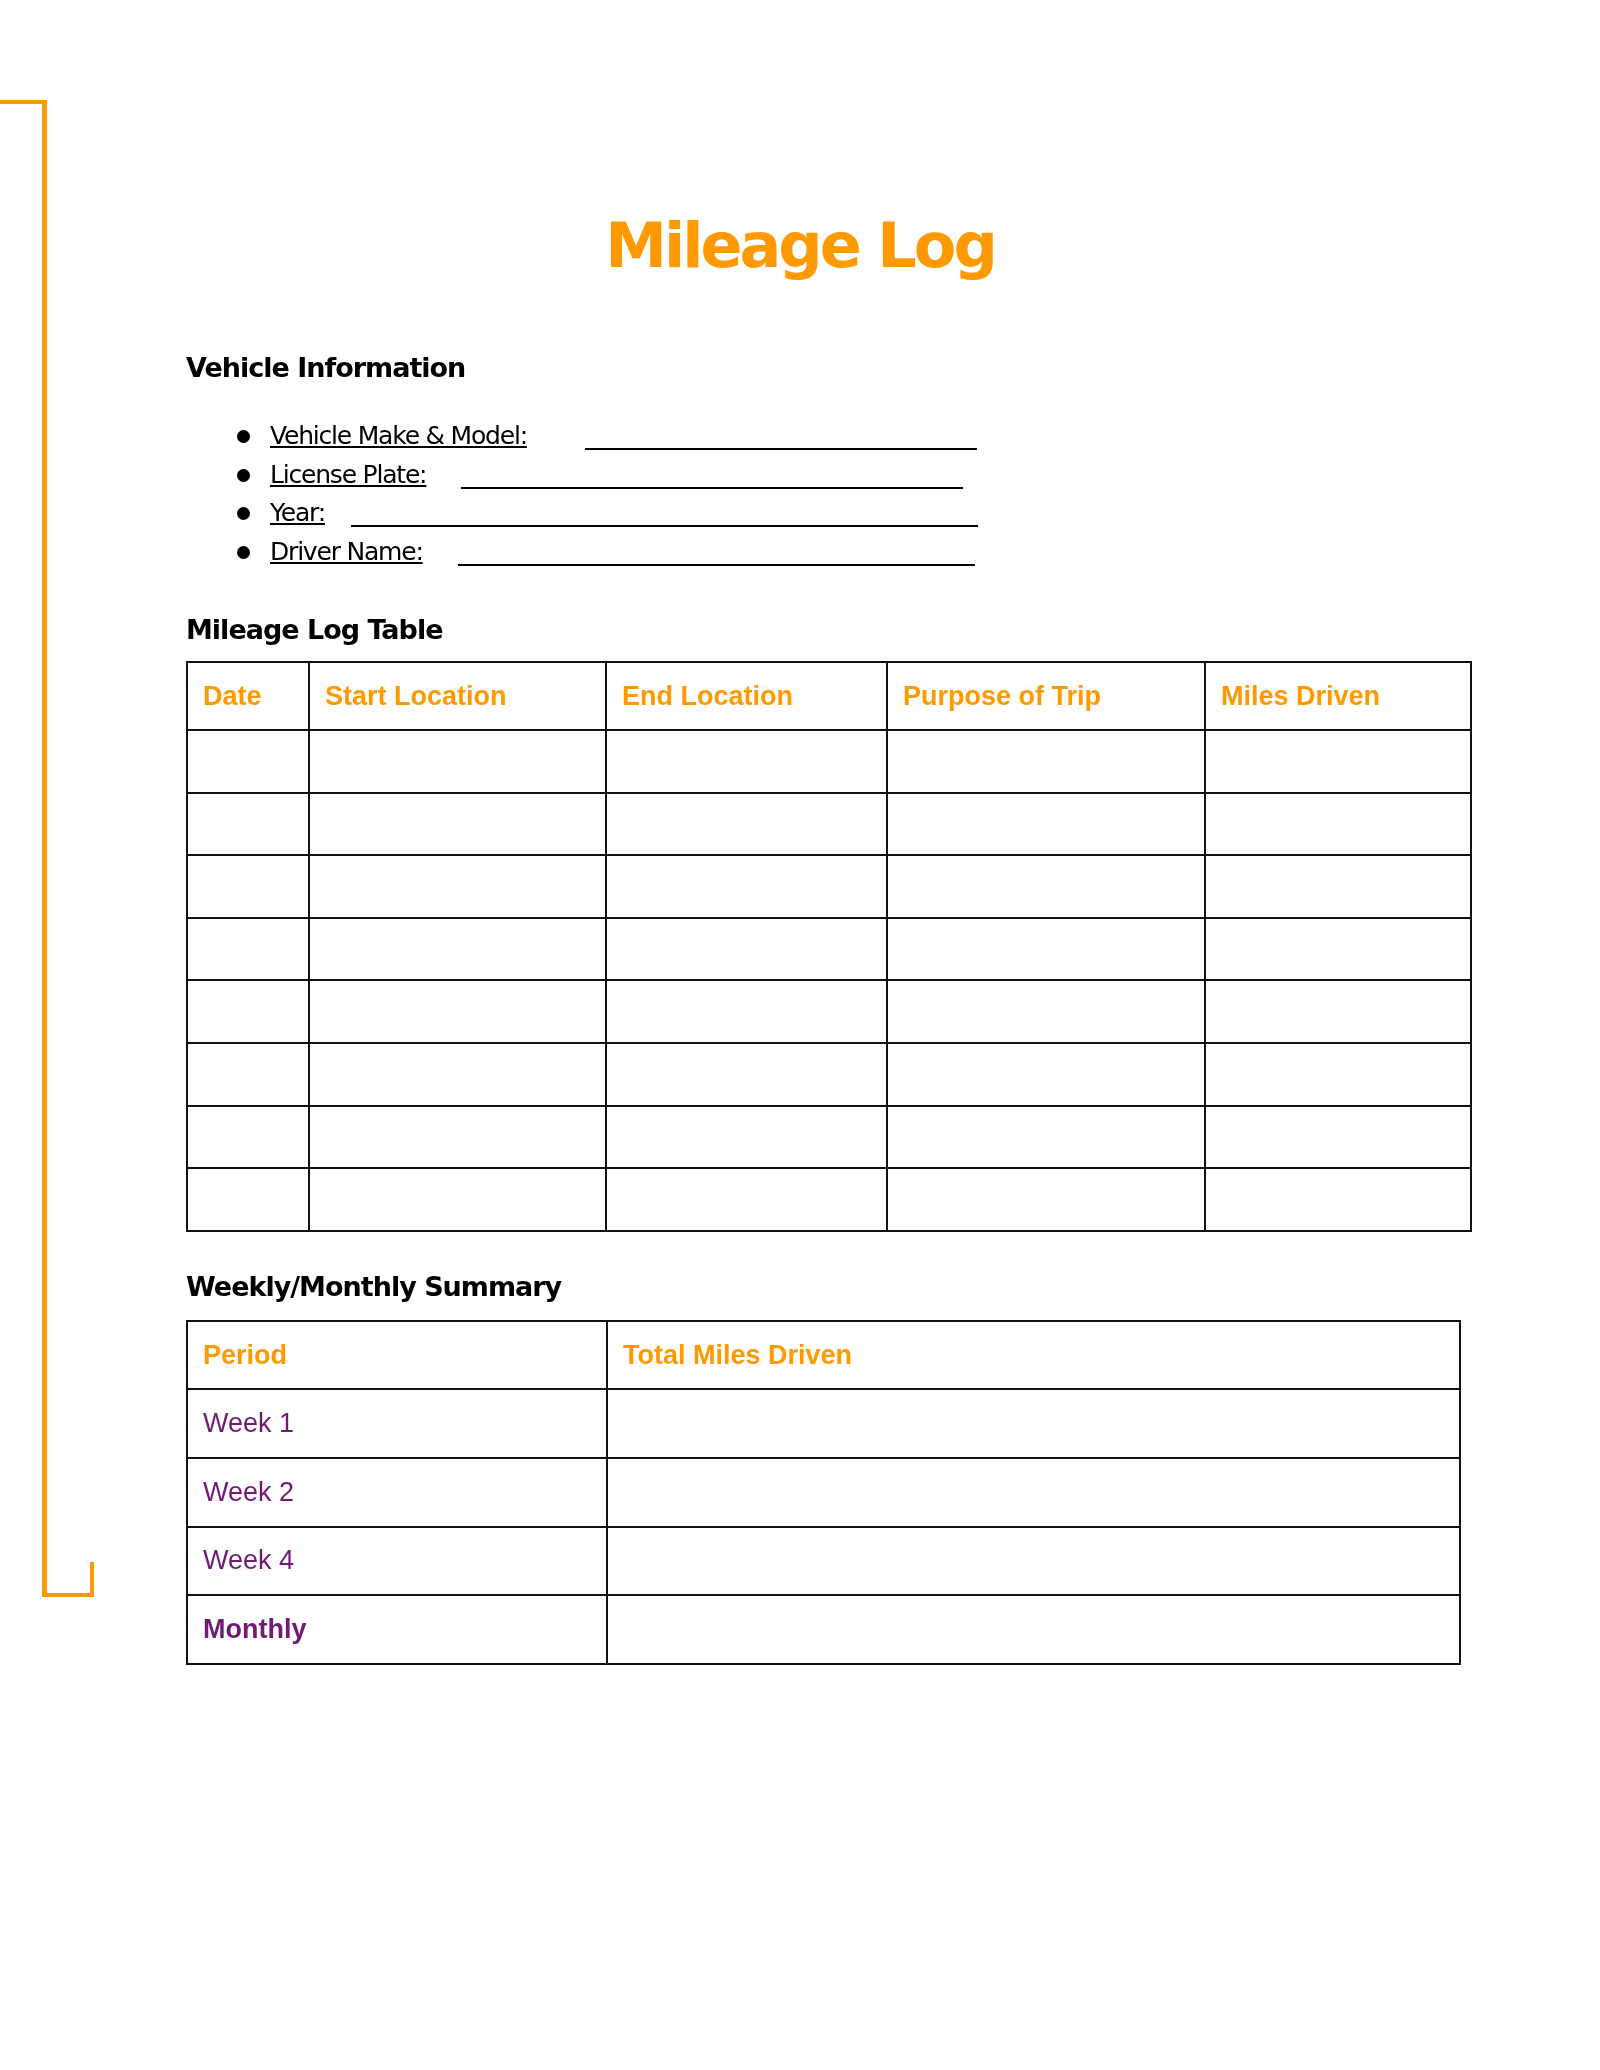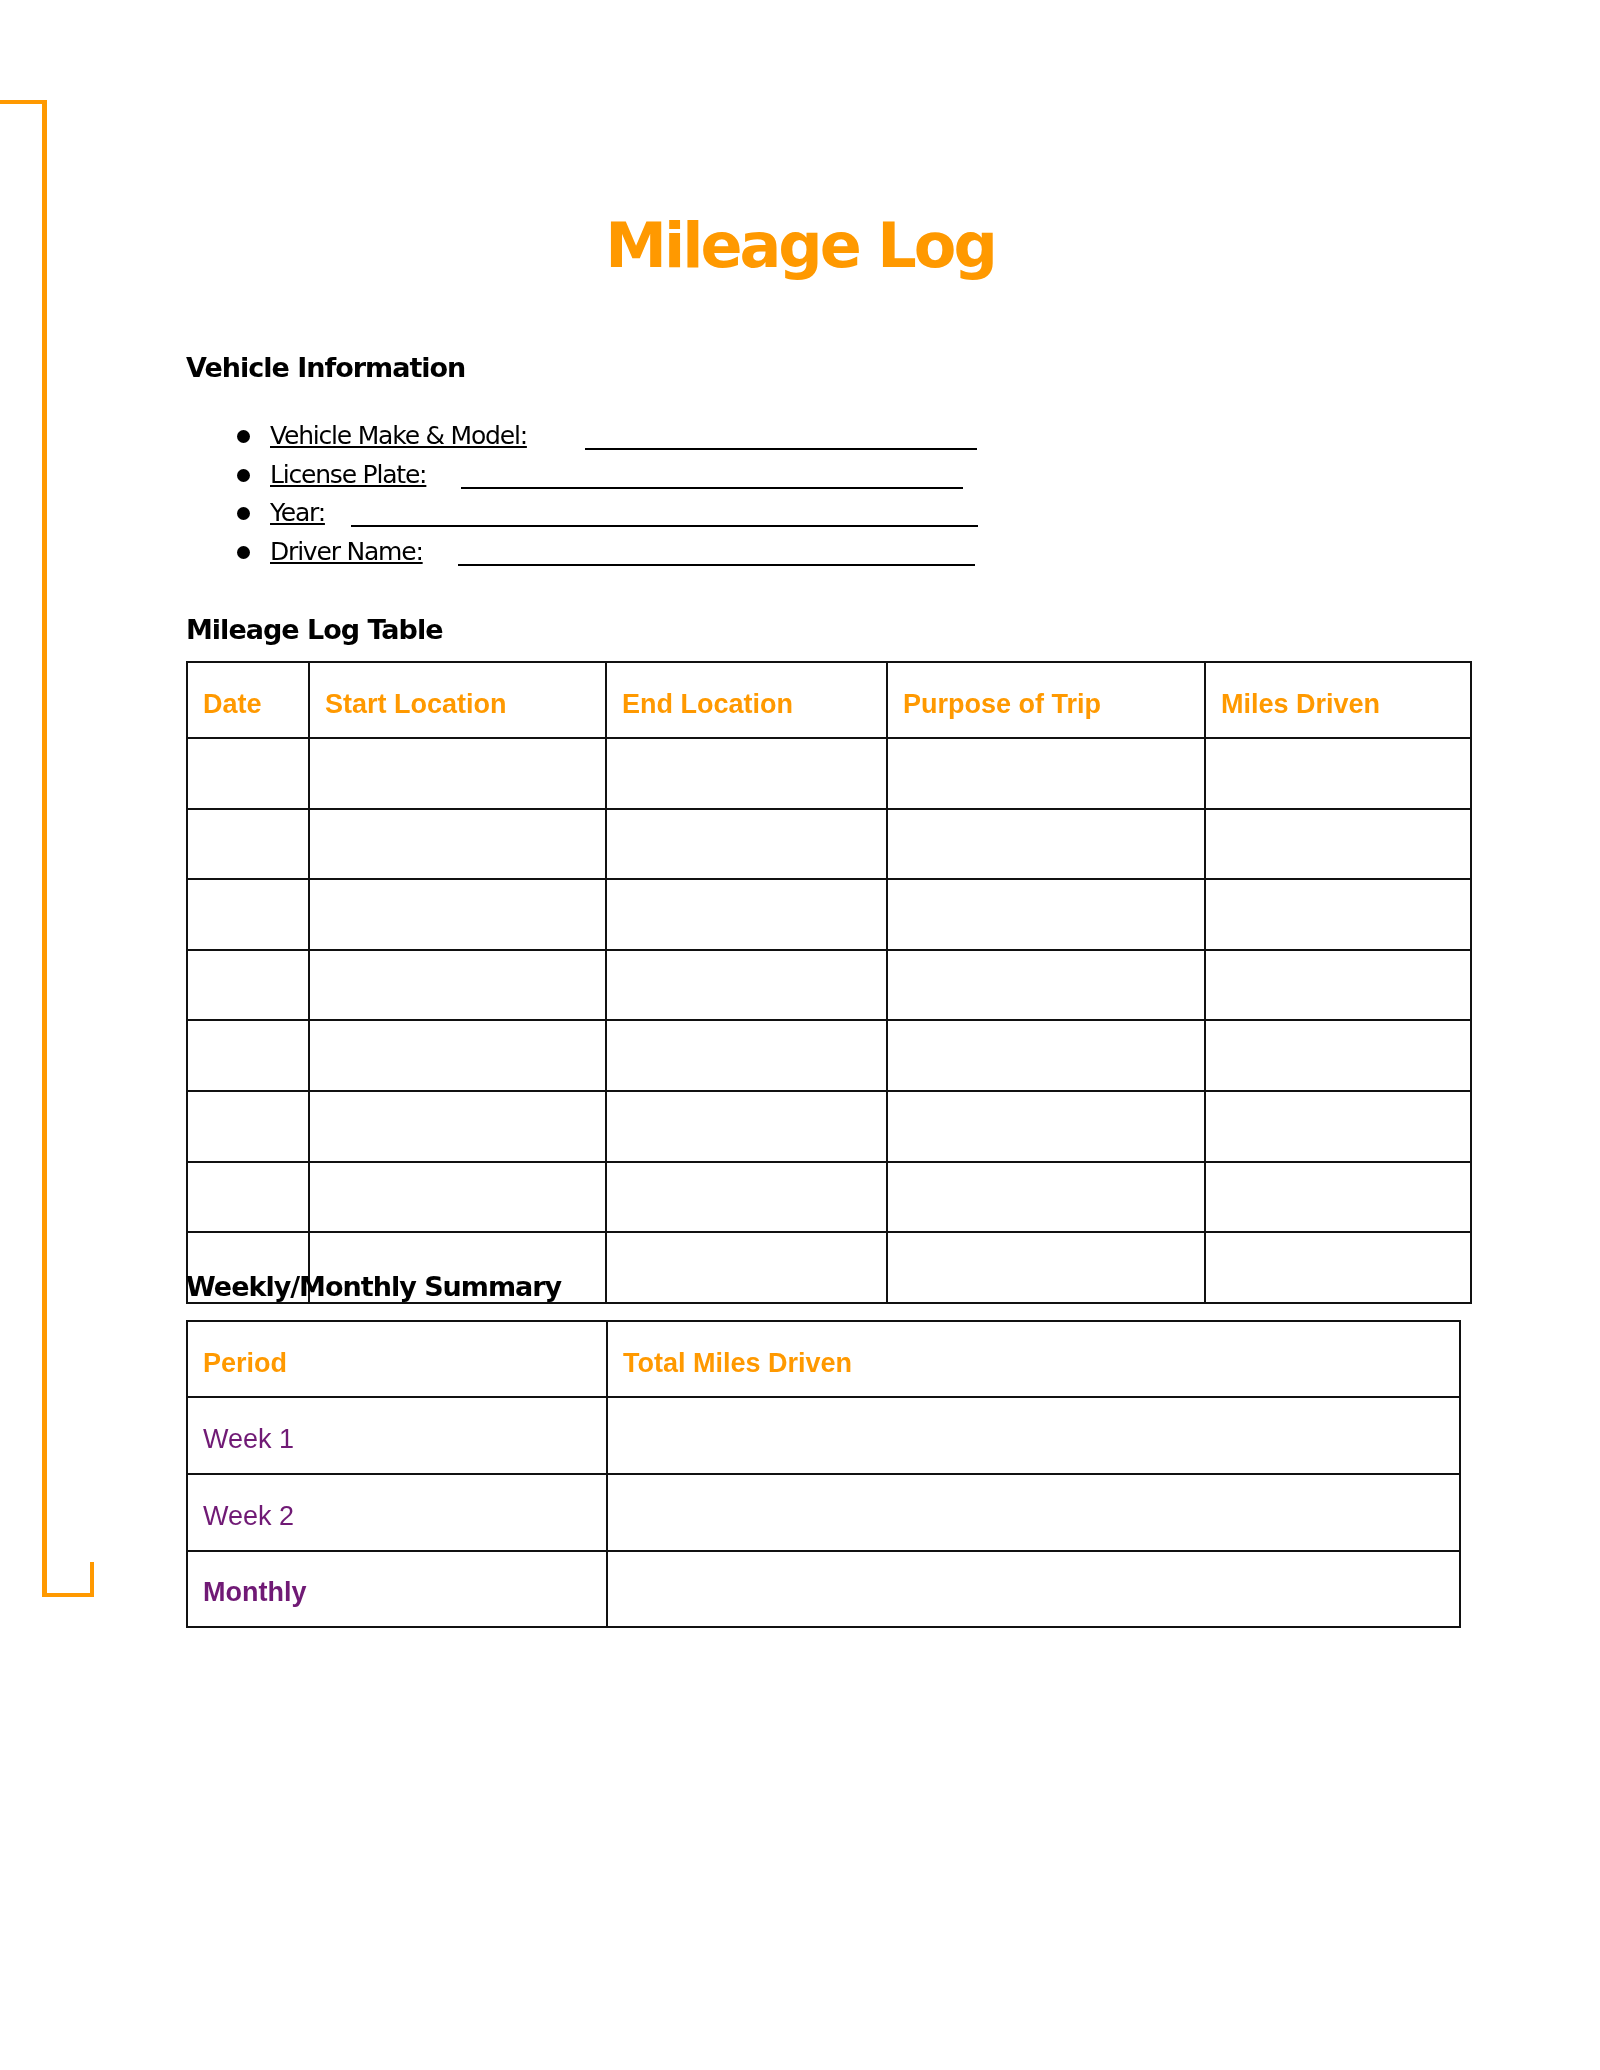--- a/index.html
+++ b/index.html
@@ -12,21 +12,21 @@
   .h2 { position: absolute; left: 186px; font-family: "DejaVu Sans", sans-serif;
         font-weight: bold; font-size: 27px; letter-spacing: -1px; line-height: 36px; color: #000; text-align: right; }
   .info-list { position: absolute; left: 186px; top: 417px; margin: 0; padding: 0; list-style: none; }
   .info-item { position: relative; height: 38.7px; line-height: 38.7px;
                font-family: "DejaVu Sans", sans-serif; font-size: 25px; letter-spacing: -1.2px; white-space: nowrap; }
   .info-item .bullet { position: absolute; left: 51px; top: 13px; width: 13px; height: 13px;
                        border-radius: 50%; background: #000; }
   .info-item .label { position: absolute; left: 84px; top: 0; text-decoration: underline; }
   .info-item .blank { position: absolute; top: 31px; height: 0; border-bottom: 2.5px solid #000; }
   table.grid { position: absolute; border-collapse: collapse; table-layout: fixed; }
-  table.grid td, table.grid th { border: 2px solid #111; padding: 8px 0 0 15px; text-align: left;
+  table.grid td, table.grid th { border: 2px solid #111; padding: 0 0 0 15px; text-align: left;
                                  vertical-align: middle; font-family: "Liberation Sans", sans-serif; }
   table.grid th { color: #FF9900; font-weight: bold; font-size: 27px; }
   table.grid td { font-size: 27px; color: #701a75; }
   #log-table { left: 186px; top: 661px; width: 1284px; }
   #log-table th { height: 66px; }
   #log-table td { height: 60.6px; }
   #summary-table { left: 186px; top: 1320px; width: 1273px; border-radius: 16px; }
   #summary-table th { height: 66px; }
   #summary-table td { height: 66.8px; }
   .bold { font-weight: bold; }
@@ -157,17 +157,21 @@
   </tr>
   <tr>
     <td>Week 1</td>
     <td></td>
   </tr>
   <tr>
     <td>Week 2</td>
     <td></td>
   </tr>
   <tr>
+    <td>Week 4</td>
+    <td></td>
+  </tr>
+  <tr>
     <td class="bold">Monthly</td>
     <td></td>
   </tr>
 </tbody>
   </table>
 
 </body></html>

